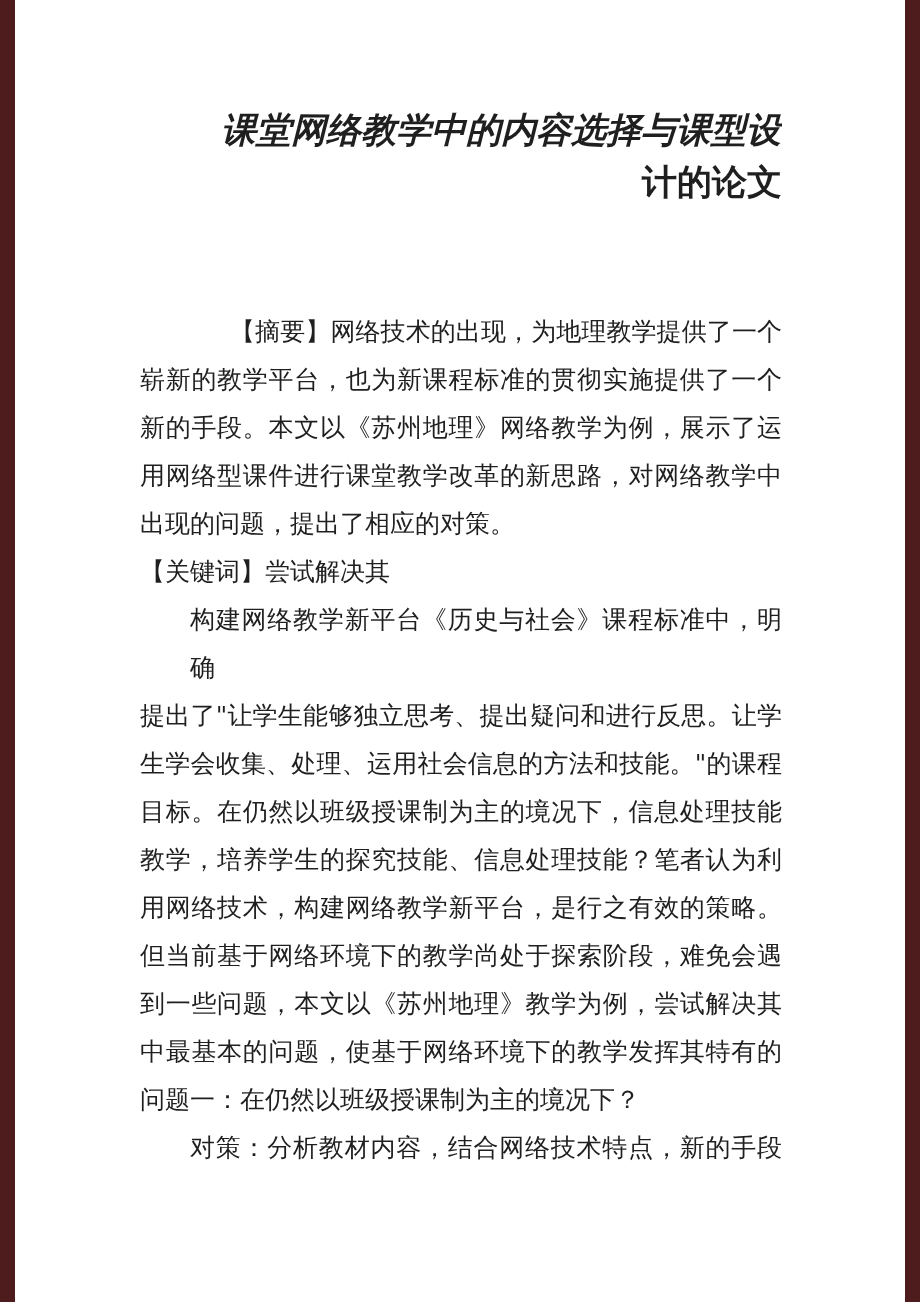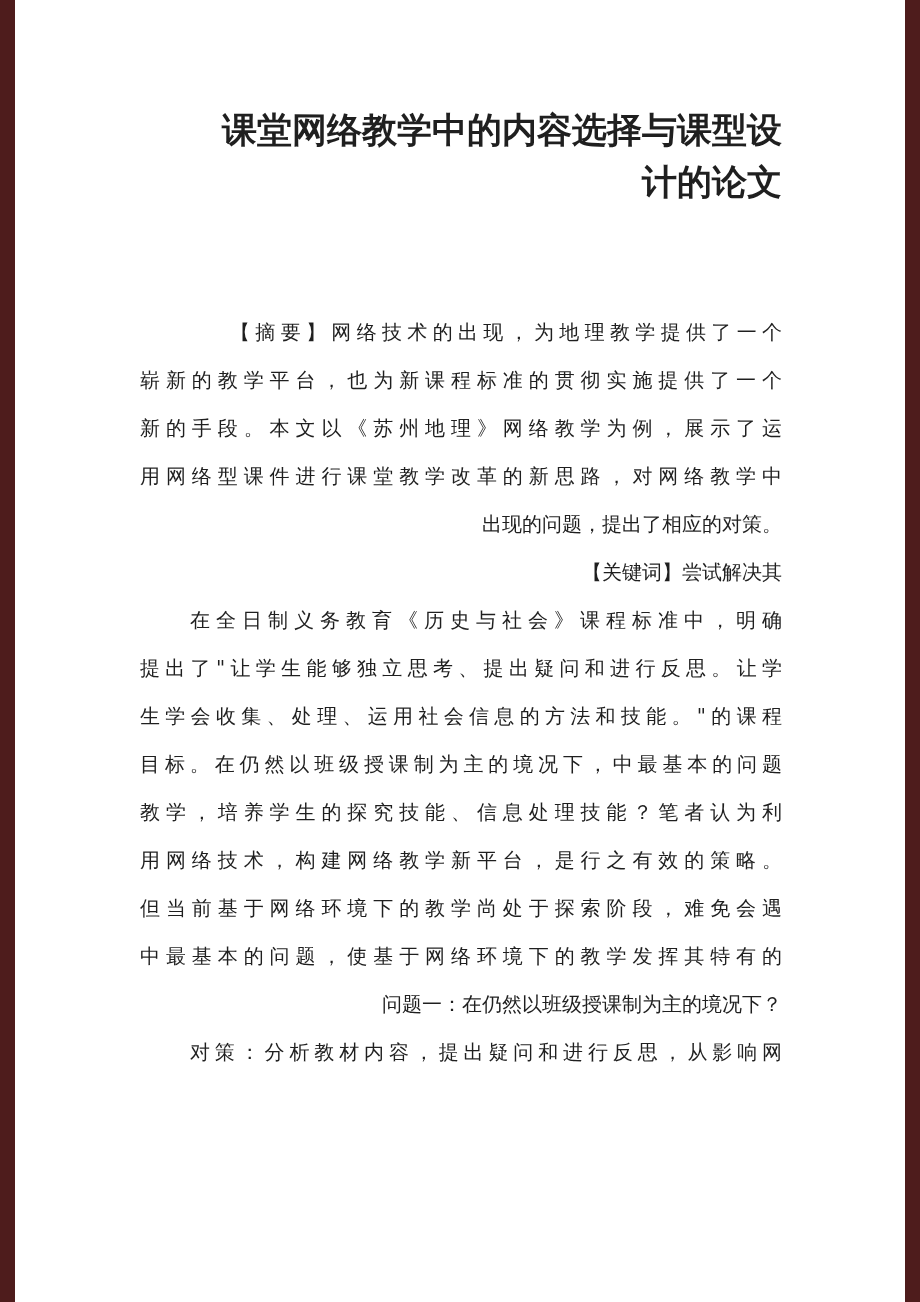--- a/index.html
+++ b/index.html
@@ -29,31 +29,31 @@
     overflow: hidden;
   }
 
   .doc-title {
     padding-top: 104px;
     font-size: 35px;
     font-weight: bold;
     line-height: 52px;
     white-space: nowrap;
   }
-  .doc-title .t1 { margin-left: 80px; text-align: right; }
+  .doc-title .t1 { margin-left: 80px; text-align: center; font-style: italic; }
   .doc-title .t2 { text-align: right; }
 
   .body-text {
     margin-top: 100px;
-    font-size: 20px;
+    font-size: 25px;
     line-height: 48px;
   }
   .line {
     white-space: nowrap;
-    text-align: right;
+    text-align: left;
   }
   .line.j {
     white-space: normal;
     text-align: justify;
     text-align-last: justify;
     text-justify: inter-character;
   }
   .line.ind2 { padding-left: 50px; }
   .line.ind4 { padding-left: 90px; }
 </style>
@@ -71,26 +71,27 @@
       <div class="t2">计的论文</div>
     </div>
 
     <div class="body-text">
       <div class="line ind4 j">【摘要】网络技术的出现，为地理教学提供了一个</div>
       <div class="line j">崭新的教学平台，也为新课程标准的贯彻实施提供了一个</div>
       <div class="line j">新的手段。本文以《苏州地理》网络教学为例，展示了运</div>
       <div class="line j">用网络型课件进行课堂教学改革的新思路，对网络教学中</div>
       <div class="line">出现的问题，提出了相应的对策。</div>
       <div class="line">【关键词】尝试解决其</div>
-      <div class="line ind2 j">在全日制义务教育《历史与社会》课程标准中，明确</div>
+      <div class="line ind2 j">构建网络教学新平台《历史与社会》课程标准中，明确</div>
       <div class="line j">提出了"让学生能够独立思考、提出疑问和进行反思。让学</div>
       <div class="line j">生学会收集、处理、运用社会信息的方法和技能。"的课程</div>
-      <div class="line j">目标。在仍然以班级授课制为主的境况下，中最基本的问题</div>
+      <div class="line j">目标。在仍然以班级授课制为主的境况下，信息处理技能</div>
       <div class="line j">教学，培养学生的探究技能、信息处理技能？笔者认为利</div>
       <div class="line j">用网络技术，构建网络教学新平台，是行之有效的策略。</div>
       <div class="line j">但当前基于网络环境下的教学尚处于探索阶段，难免会遇</div>
+      <div class="line j">到一些问题，本文以《苏州地理》教学为例，尝试解决其</div>
       <div class="line j">中最基本的问题，使基于网络环境下的教学发挥其特有的</div>
       <div class="line">问题一：在仍然以班级授课制为主的境况下？</div>
-      <div class="line ind2 j">对策：分析教材内容，提出疑问和进行反思，从影响网</div>
+      <div class="line ind2 j">对策：分析教材内容，结合网络技术特点，新的手段</div>
     </div>
 
   </div>
 </div>
 
 </body></html>

